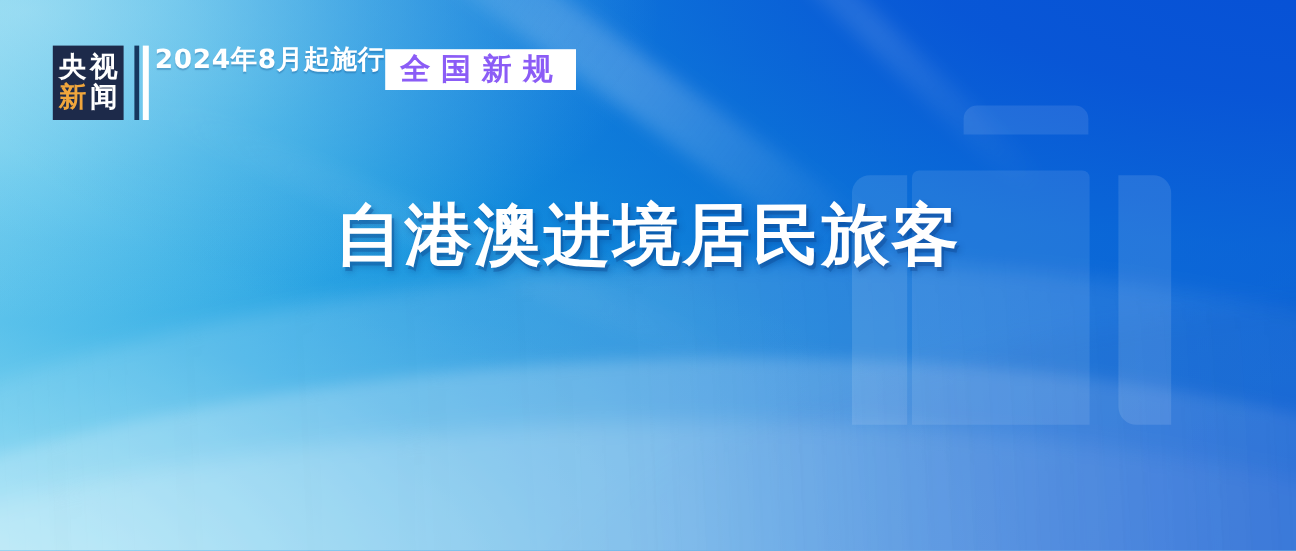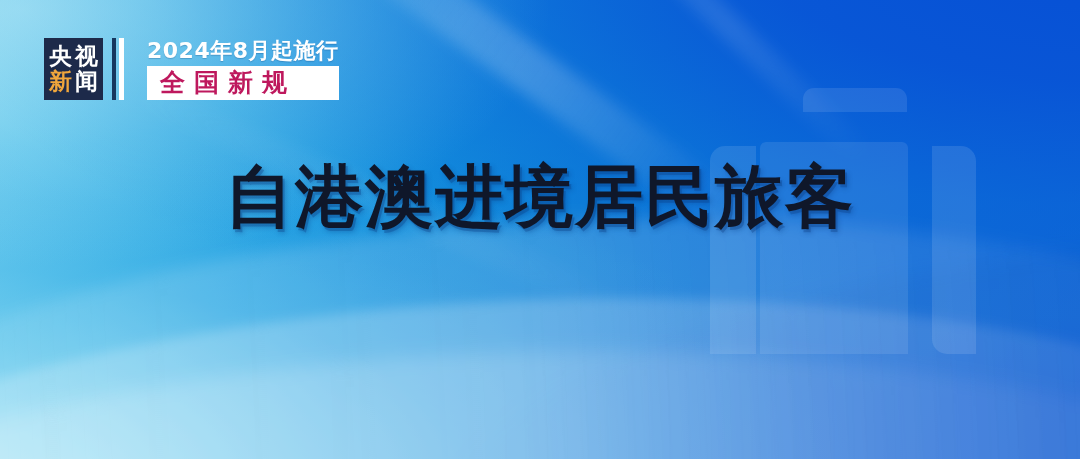--- a/index.html
+++ b/index.html
@@ -253,23 +253,23 @@
     background: #16375f;
   }
   .div-white {
     width: 5px;
     background: #ffffff;
     margin-left: 3px;
   }
 
   
   .head-text {
-    margin-left: 23px;
-    display: flex;
-    flex-direction: column;
+    margin-left: 5px;
+    display: flex;
+    flex-direction: row;
     justify-content: flex-start;
     text-align: center;
   }
   .kicker {
     color: #ffffff;
     font-size: 22px;
     font-weight: bold;
     line-height: 25px;
     letter-spacing: 0.5px;
     white-space: nowrap;
@@ -279,43 +279,43 @@
   .ruleband {
     margin-top: 3px;
     background: #ffffff;
     height: 34px;
     display: flex;
     align-items: center;
     padding: 0 10px;
     box-sizing: border-box;
   }
   .ruleband-text {
-    color: #be185d;
+    color: #8b5cf6;
     font-size: 25px;
     font-weight: bold;
     line-height: 26px;
     letter-spacing: 9px;
     padding-left: 3px;
     white-space: nowrap;
     font-family: "DejaVu Sans", "Liberation Sans", sans-serif;
   }
 
   
   .headline {
     position: absolute;
     left: 0;
     top: 152px;
     width: 1080px;
     text-align: center;
     pointer-events: none;
   }
   .hl-line {
-    color: #0f172a;
+    color: #ffffff;
     font-weight: bold;
-    font-size: 68px;
+    font-size: 56px;
     line-height: 90px;
     letter-spacing: 2px;
     white-space: nowrap;
     font-family: "DejaVu Sans", "Liberation Sans", sans-serif;
     text-shadow:
       2px 3px 0 rgba(10,60,130,0.30),
       3px 4px 5px rgba(8,50,120,0.30);
   }
   .hl-line-2 {
     margin-top: 6px;

